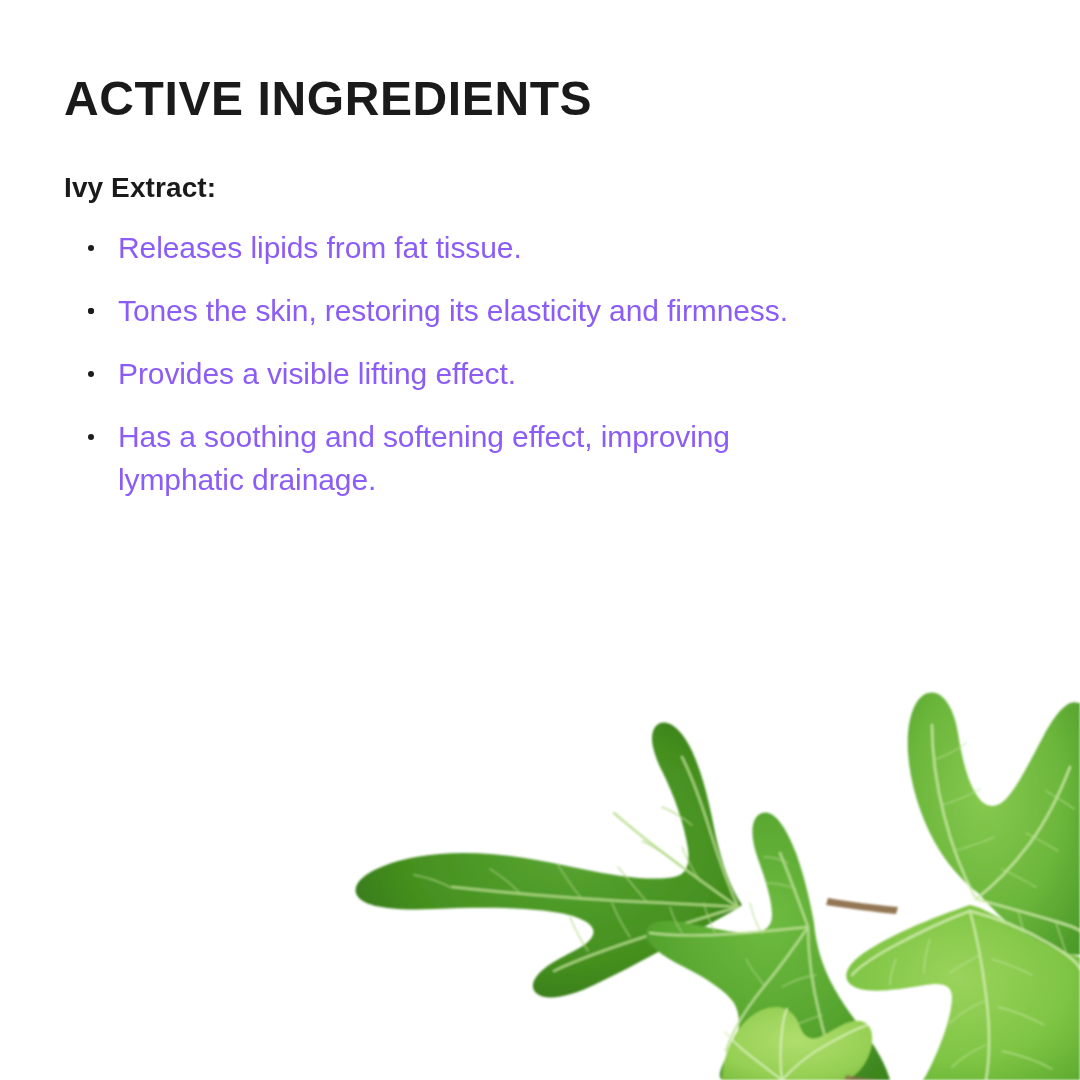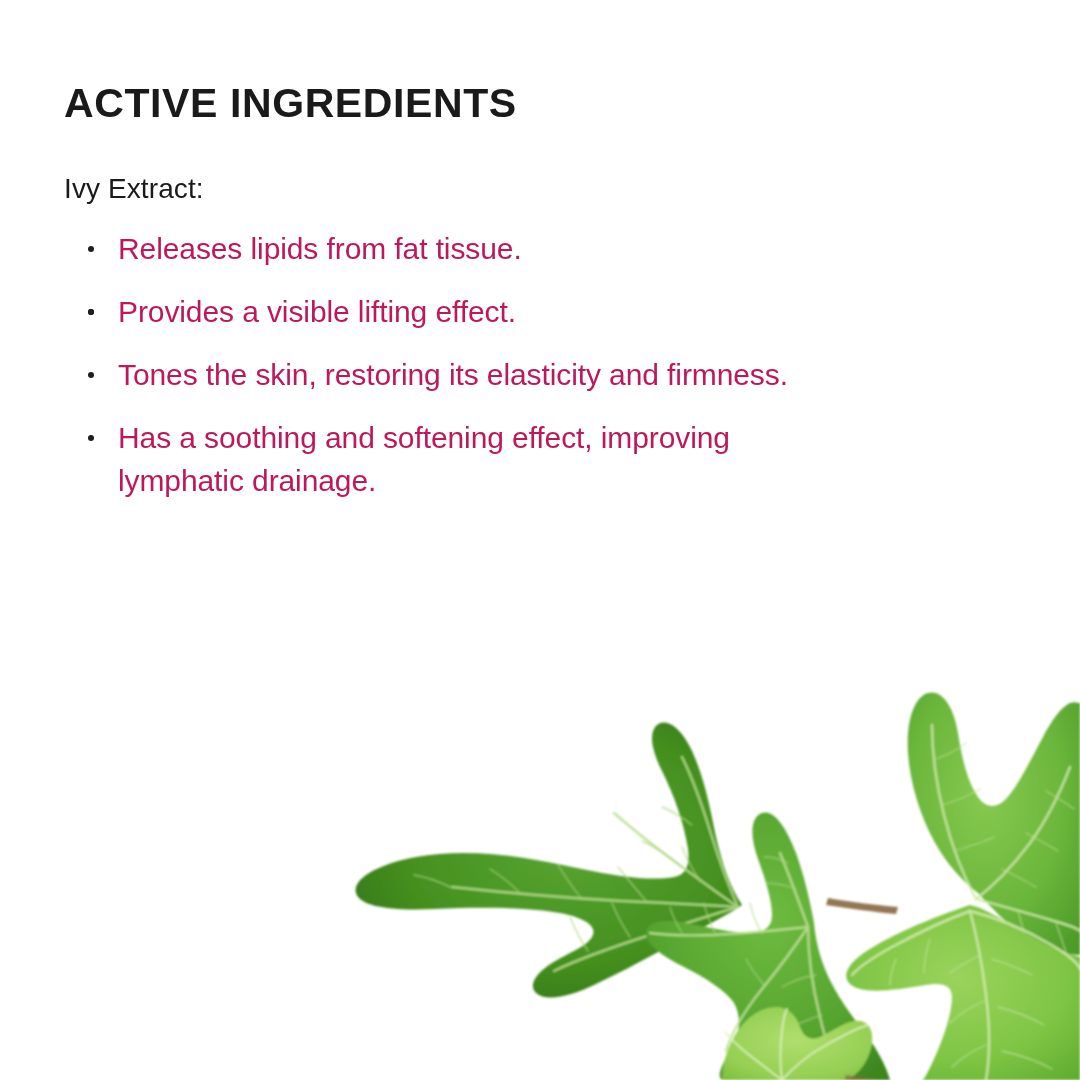--- a/index.html
+++ b/index.html
@@ -25,51 +25,51 @@
   
   .content {
     position: absolute;
     left: 64px;
     top: 70px;
     width: 760px;
     z-index: 5;
   }
 
   .title {
-    font-size: 41px;
+    font-size: 48px;
     font-weight: 800;
     letter-spacing: 0.6px;
     color: #1a1a1a;
     line-height: 1.05;
-    margin: 12px 0 48px 0;
+    margin: 4px 0 48px 0;
     white-space: nowrap;
   }
 
   .subtitle {
     font-size: 28px;
-    font-weight: 400;
+    font-weight: 700;
     color: #1a1a1a;
     letter-spacing: 0.1px;
     margin: 0 0 22px 0;
   }
 
   .bullet-list {
     list-style: none;
     margin: 0;
     padding: 0;
   }
 
   .bullet-item {
     position: relative;
     padding-left: 54px;
     margin-bottom: 20px;
     font-size: 30px;
     font-weight: 300;
     line-height: 43px;
-    color: #be185d;
+    color: #8b5cf6;
     letter-spacing: -0.1px;
     max-width: 672px;
   }
   .bullet-item:last-child { margin-bottom: 12px; }
 
   .bullet-dot {
     position: absolute;
     left: 24px;
     top: 19px;
     width: 6px;
@@ -102,25 +102,25 @@
     <ul class="bullet-list">
       <li class="bullet-item">
         <span class="bullet-dot"></span>
         <span>Releases lipids from fat tissue.</span>
       </li>
       <li class="bullet-item">
         <span class="bullet-dot"></span>
       </li>
       <li class="bullet-item">
         <span class="bullet-dot"></span>
+        <span>Tones the skin, restoring its elasticity and firmness.</span>
+      </li>
+      <li class="bullet-item">
+        <span class="bullet-dot"></span>
         <span>Provides a visible lifting effect.</span>
-      </li>
-      <li class="bullet-item">
-        <span class="bullet-dot"></span>
-        <span>Tones the skin, restoring its elasticity and firmness.</span>
       </li>
       <li class="bullet-item">
         <span class="bullet-dot"></span>
         <span>Has a soothing and softening effect, improving lymphatic drainage.</span>
       </li>
     </ul>
   </div>
 
   <div class="ivy-art">
     <svg viewBox="0 0 750 425" xmlns="http://www.w3.org/2000/svg" aria-hidden="true">

